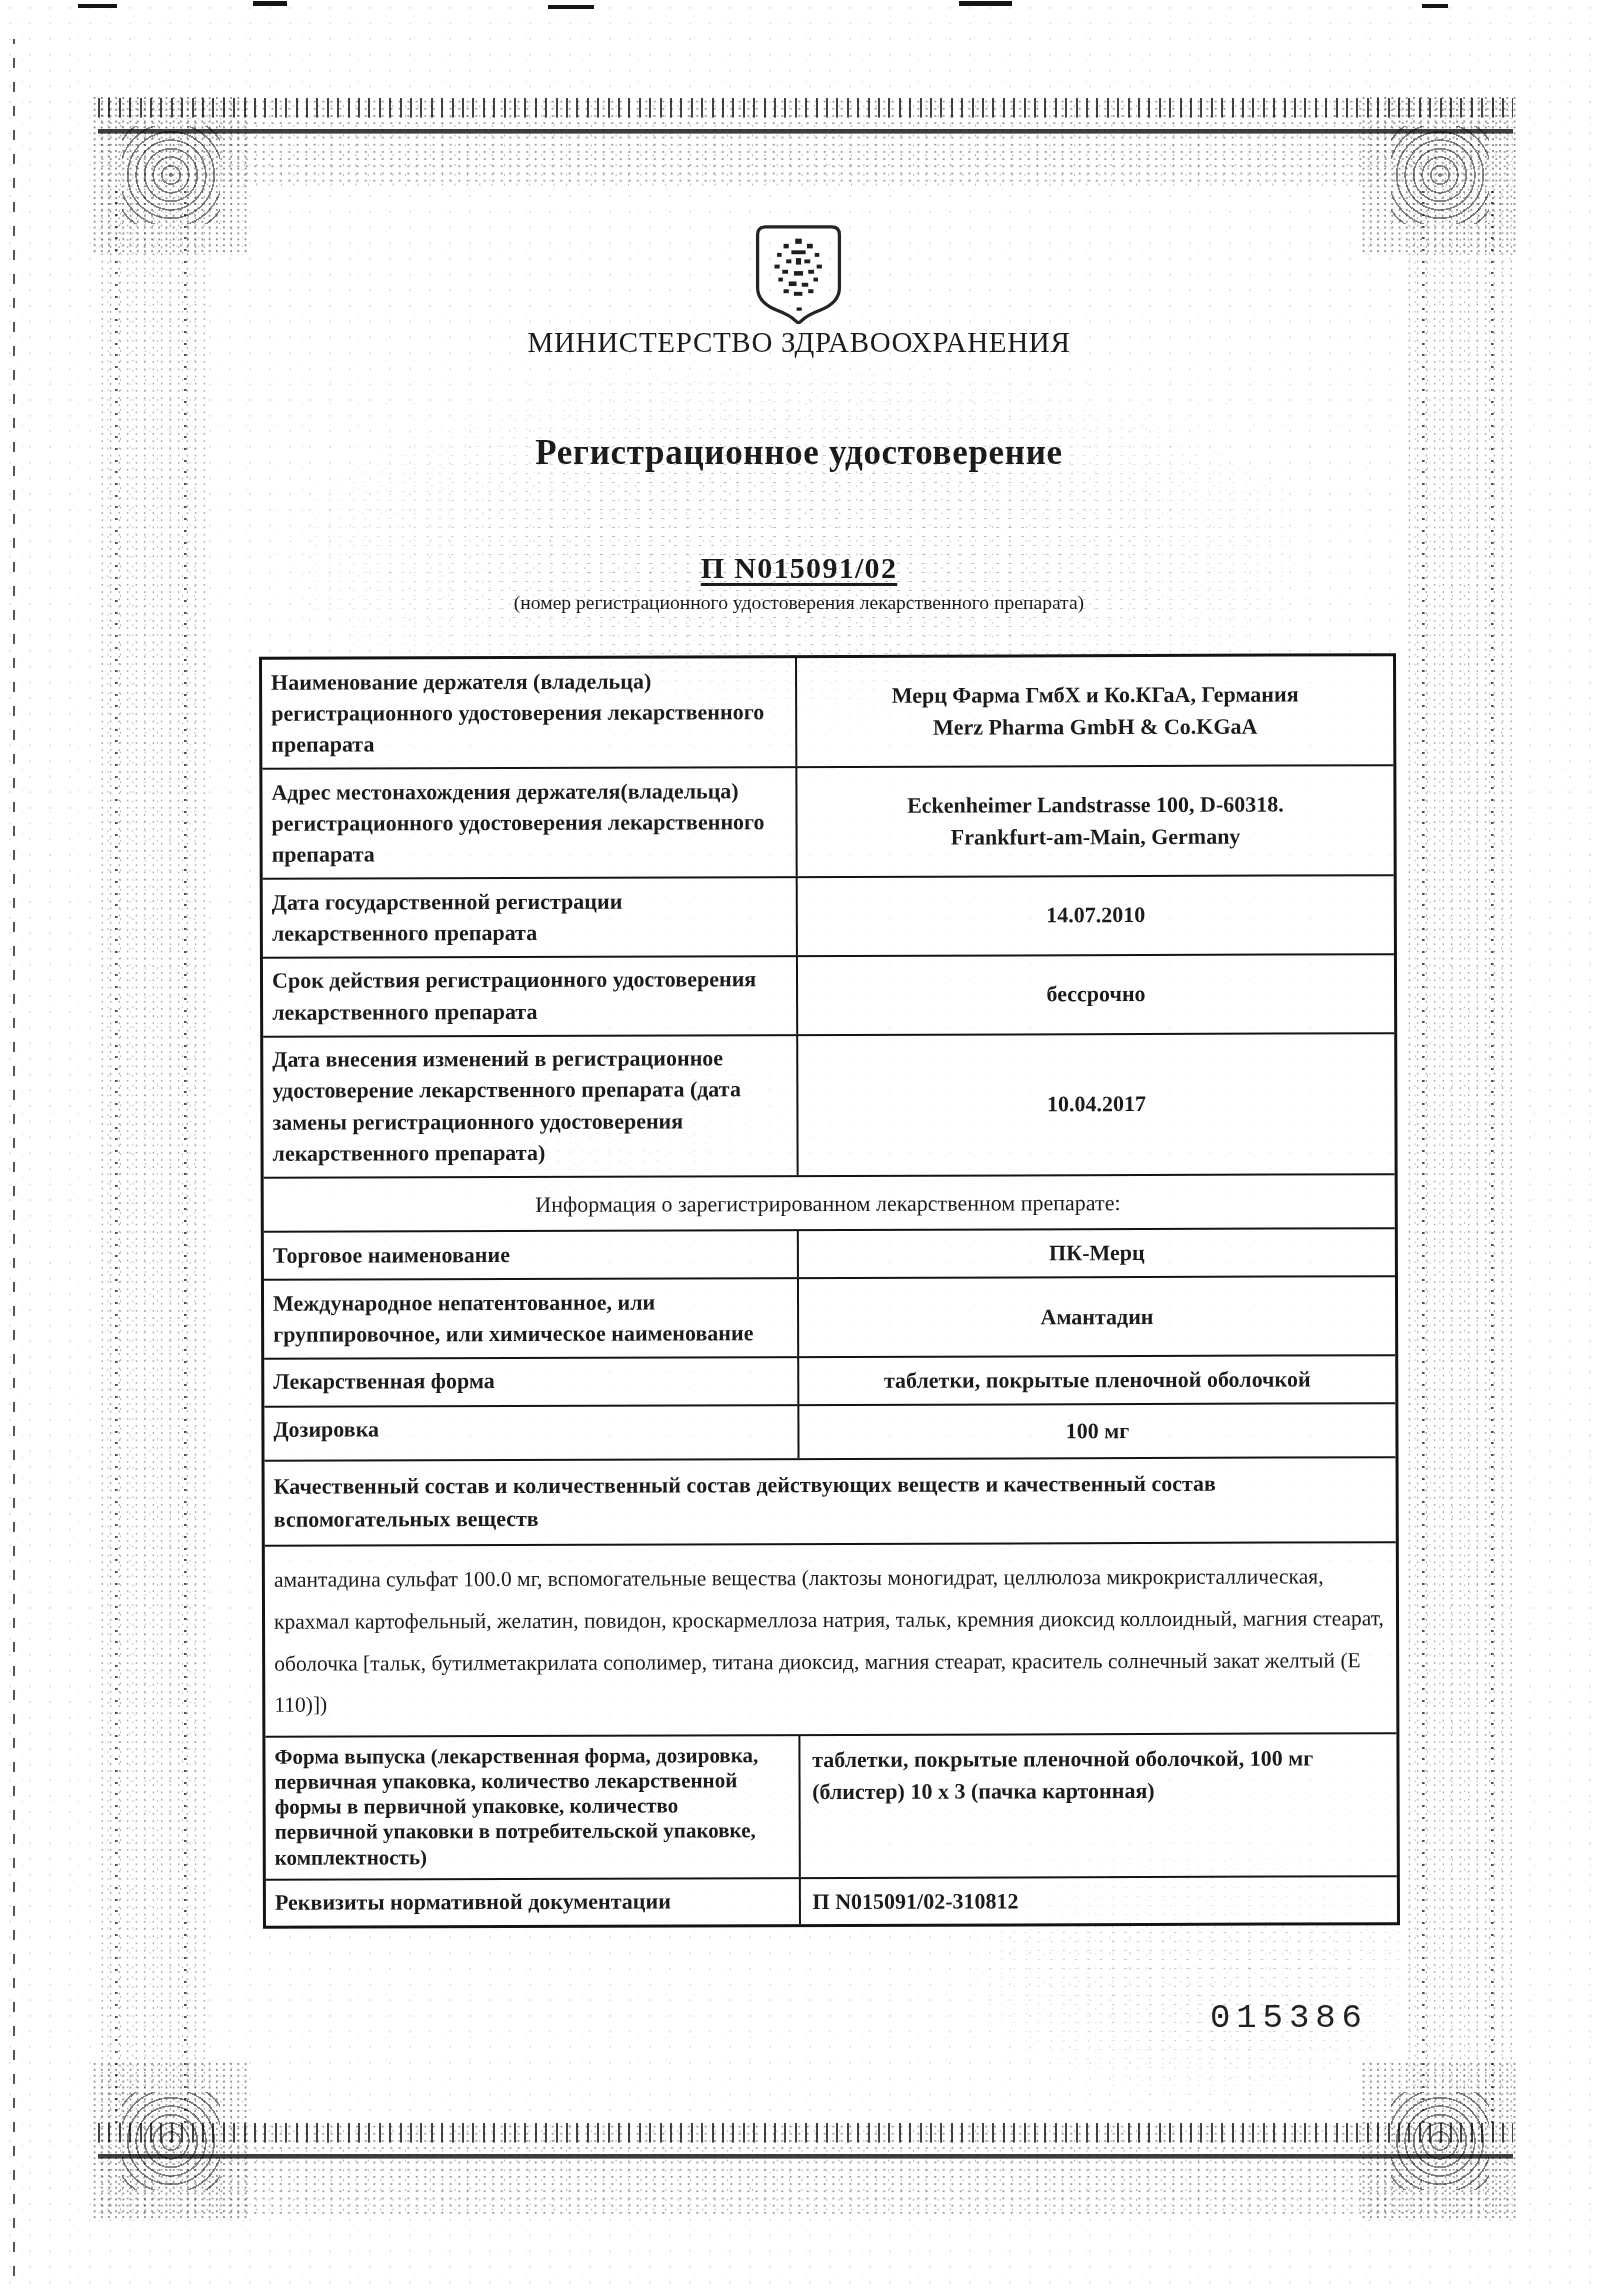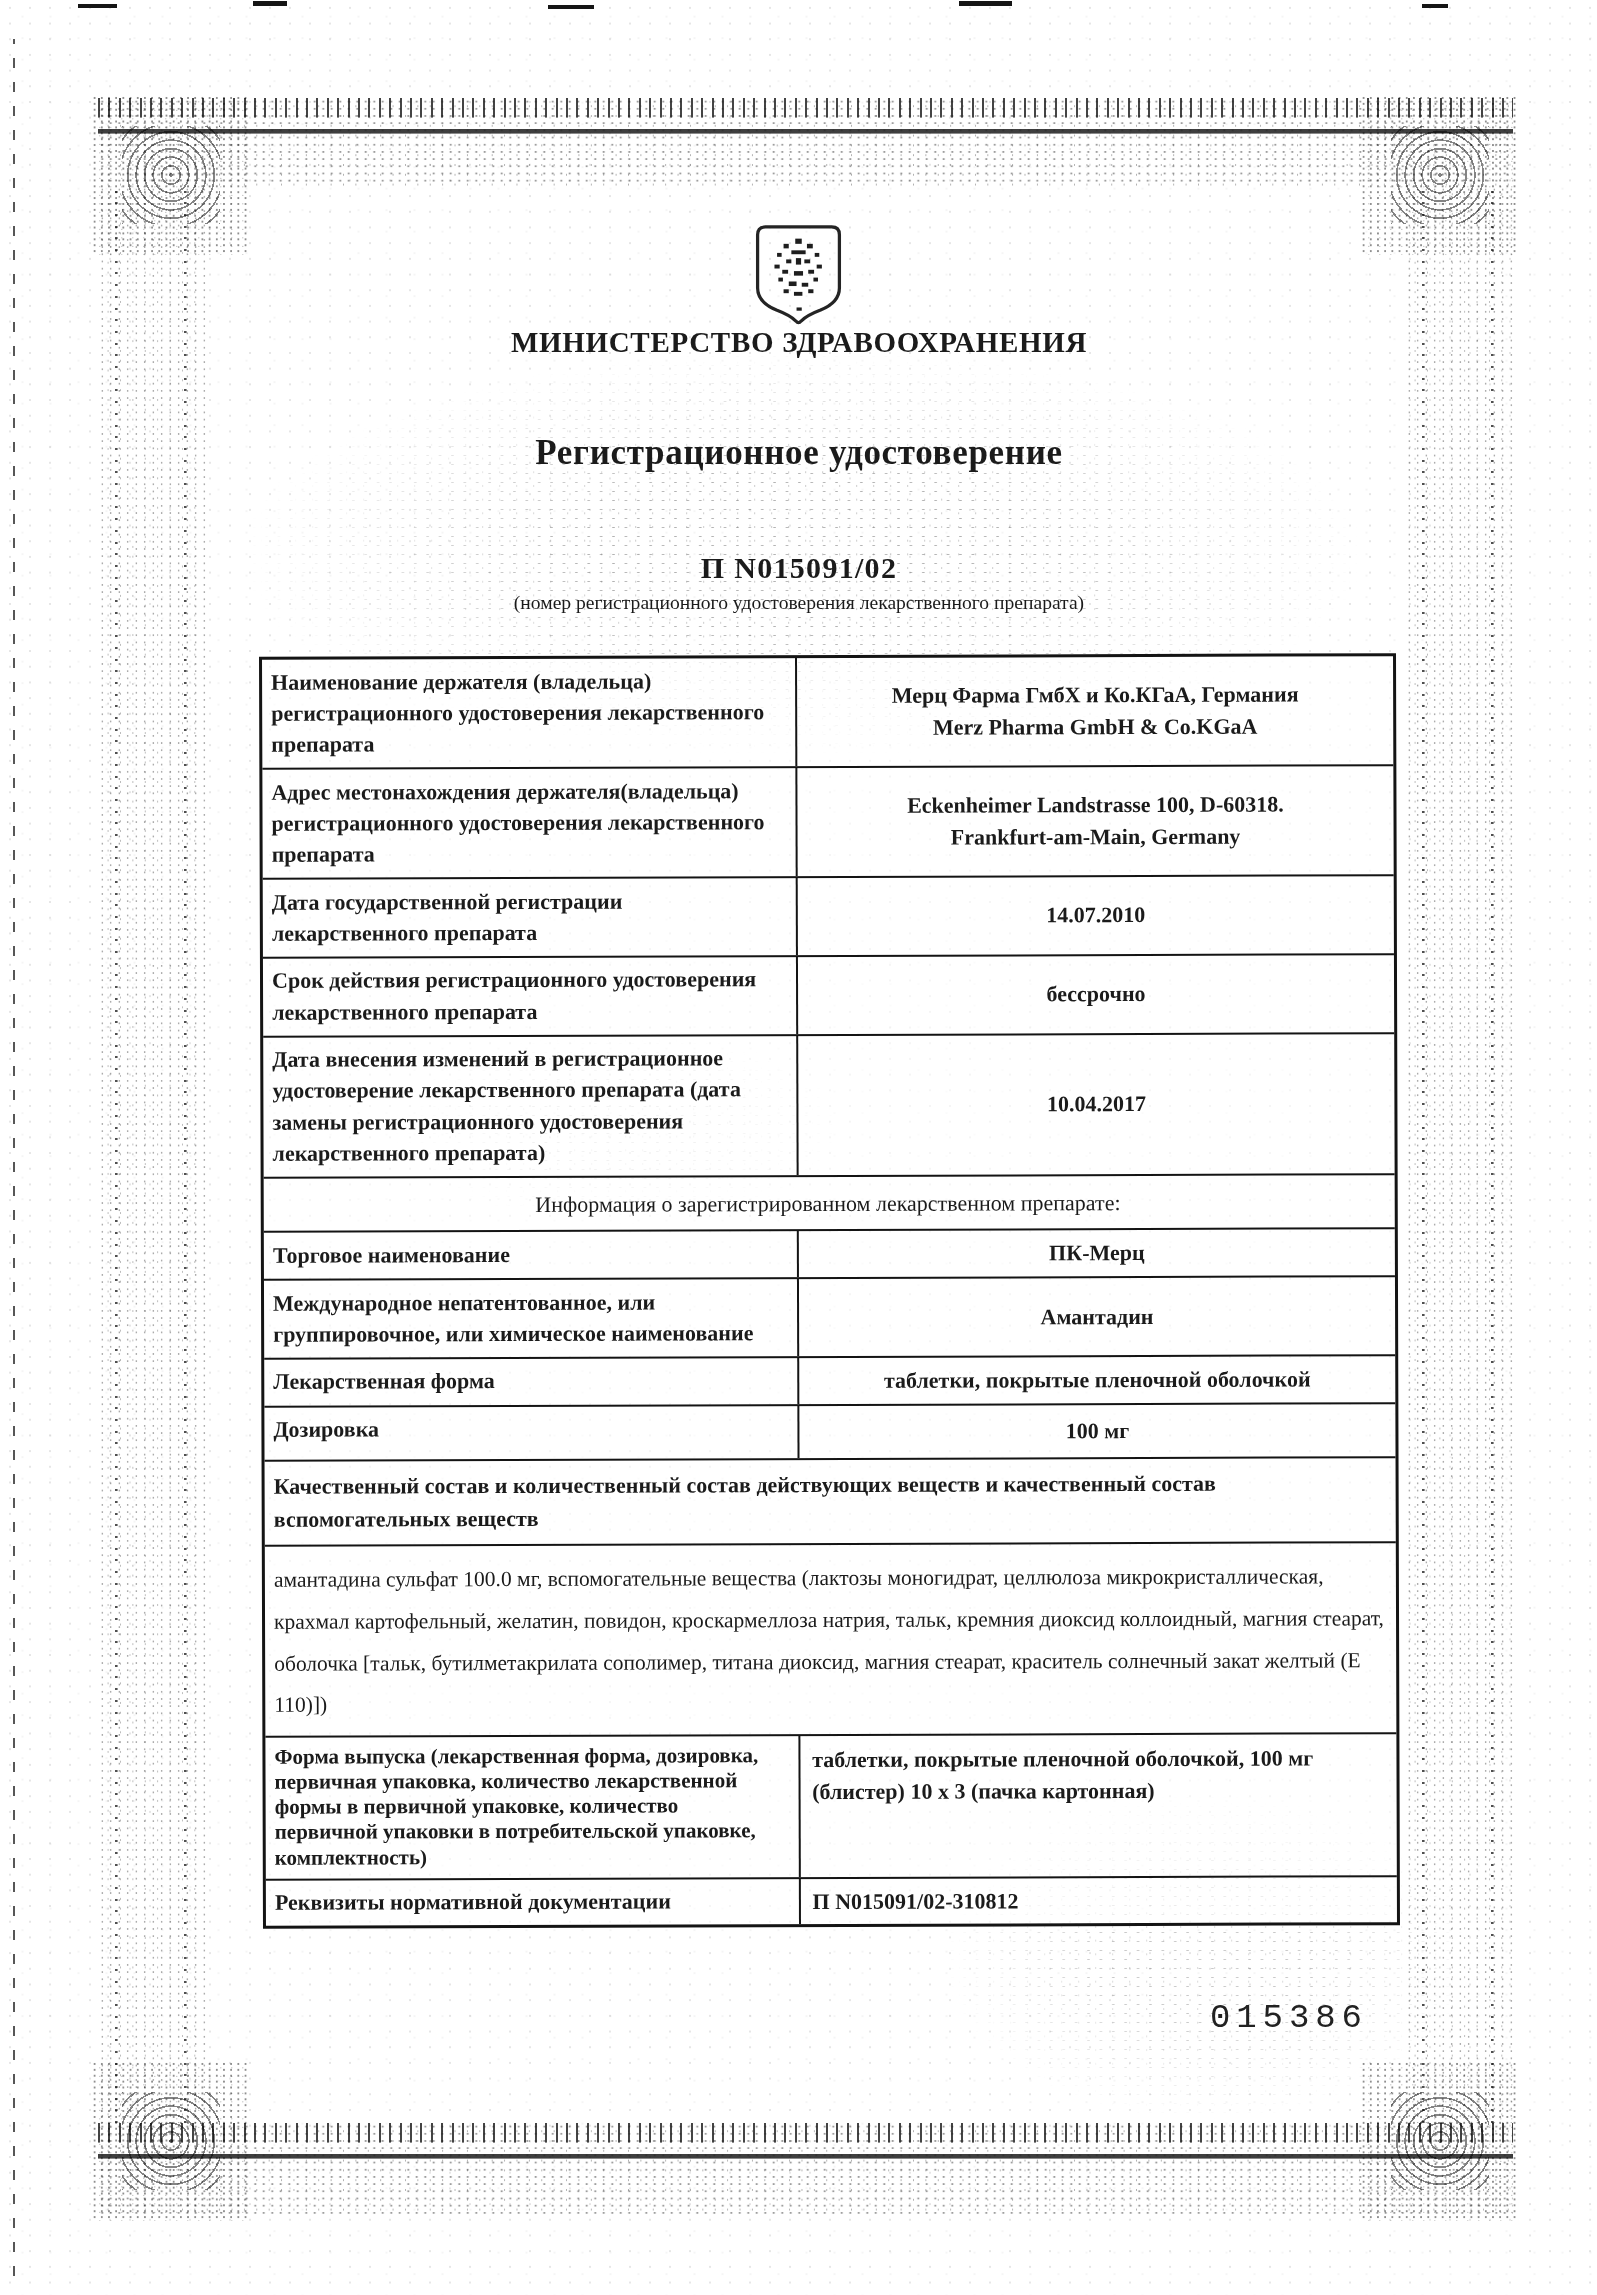--- a/index.html
+++ b/index.html
@@ -80,25 +80,25 @@
   #edge-dashes{
     position:absolute;left:13px;top:39px;width:2px;height:2237px;
     background:repeating-linear-gradient(0deg,#2c2c2c 0 9.8px, transparent 9.8px 24px);
     opacity:.8;
   }
   .top-mark{position:absolute;background:#151515;}
 
   
   .header-block{position:absolute;left:186px;width:1226px;text-align:center;}
   #emblem{position:absolute;left:755px;top:224px;}
-  #ministry{top:325px;font-weight:bold;font-size:29px;line-height:1.18;letter-spacing:0.7px;}
+  #ministry{top:325px;font-weight:normal;font-size:29px;line-height:1.18;letter-spacing:0.7px;}
   #doc-title{top:430px;font-weight:bold;font-size:35px;line-height:1.3;letter-spacing:0.7px;}
   #reg-number{
     top:551px;font-weight:bold;font-size:30px;letter-spacing:1.3px;
-    text-decoration-thickness:2.6px;text-underline-offset:5.2px;
+    text-decoration:underline;text-decoration-thickness:2.6px;text-underline-offset:5.2px;
   }
   #reg-caption{top:592px;font-size:19.6px;font-weight:normal;}
 
   
   #reg-table{
     position:absolute;left:261px;top:655px;width:1131px;
     border:3.3px solid #141414;
     transform:rotate(-0.18deg);
     background:rgba(255,255,255,.6);
   }

